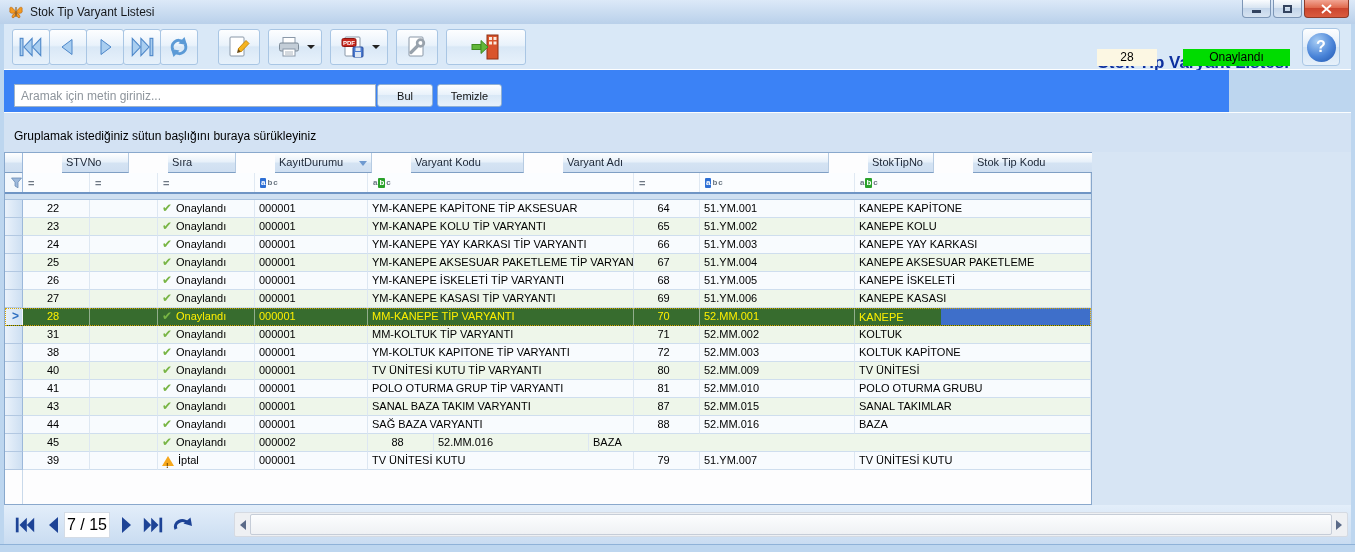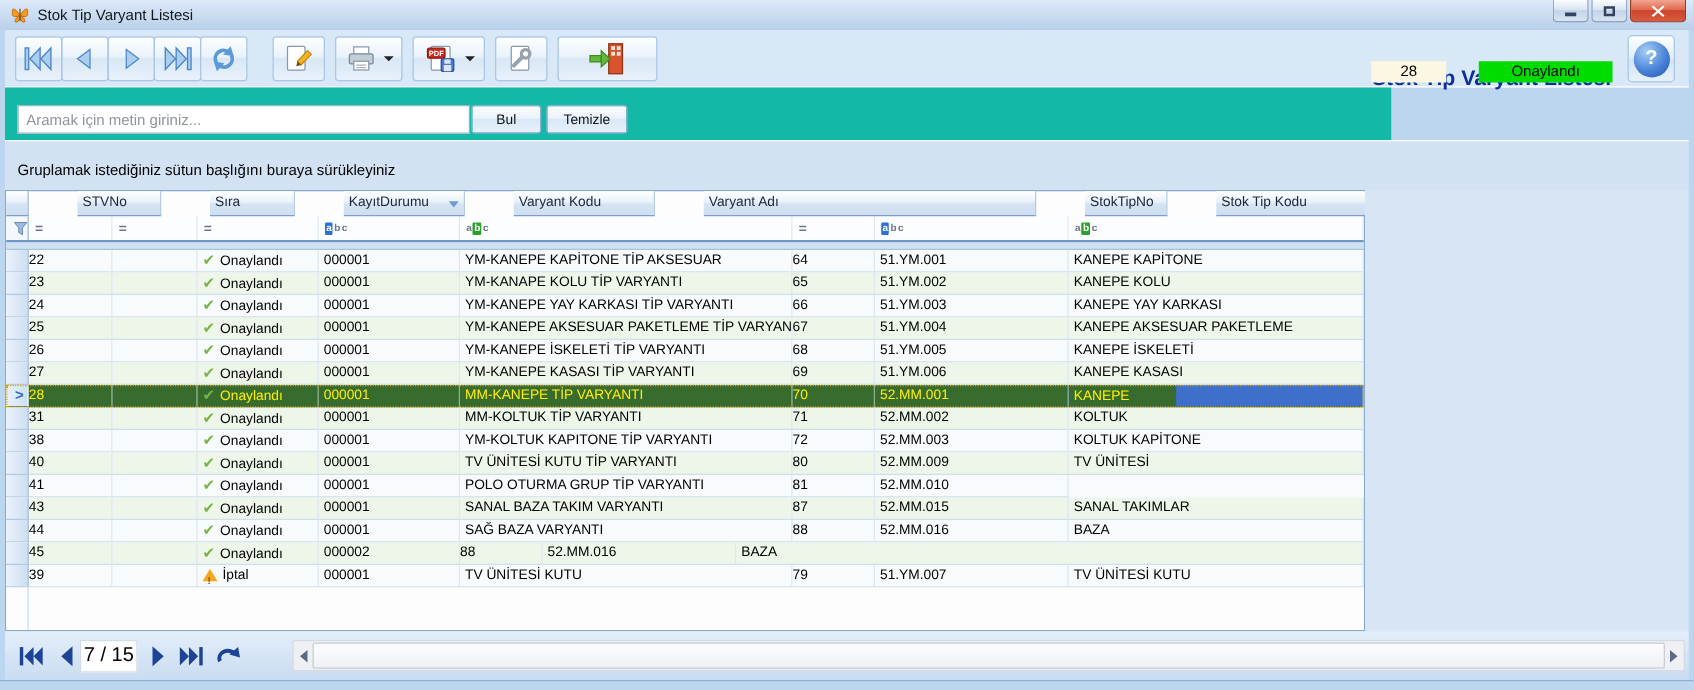--- a/index.html
+++ b/index.html
@@ -17,21 +17,21 @@
           display:flex; align-items:center; justify-content:center;
           background:linear-gradient(180deg,#fafcfe,#d9e5f2 45%,#c3d5ea 50%,#d8e4f2); }
   .wbtn.min, .wbtn.max { width:29px; }
   .wbtn.close { width:45px; background:linear-gradient(180deg,#f2a593,#e06a4e 45%,#cc452e 50%,#d95b3e); border-color:#8e3a28; }
   .glyph-min { width:9px; height:3px; background:#33435f; margin-top:6px; }
   .glyph-max { width:9px; height:8px; border:2px solid #33435f; }
 
   
   .toolbar-band { position:absolute; left:4px; top:24px; width:1347px; height:46px;
                   background:#d9e8f7; border-bottom:1px solid #fdfeff; }
-  .search-band  { position:absolute; left:4px; top:70px; width:1109px; height:42px; background:#14b8a6; }
+  .search-band  { position:absolute; left:4px; top:70px; width:1225px; height:42px; background:#3b82f6; }
   .group-band   { position:absolute; left:4px; top:112px; width:1347px; height:40px;
                   background:#d3e2f3; border-top:1px solid #fbfdfe; }
   .group-hint   { position:absolute; left:10px; top:16px; font-size:12px; color:#000000; }
 
   
   .tbtn { position:absolute; top:5px; height:36px; border:1px solid #a9c6e4; border-radius:3px;
           background:linear-gradient(180deg,#fdfeff,#e9f2fb 45%,#d9e8f6 50%,#e7f1fb);
           display:flex; align-items:center; justify-content:center; }
   .caret { width:0; height:0; border-left:4px solid transparent; border-right:4px solid transparent;
            border-top:4px solid #222; margin-left:5px; }
@@ -81,21 +81,21 @@
   .abc i.hl-blue  { background:#2e6fd4; color:#fff; padding:0 1px; border-radius:1px; }
   .abc i.hl-green { background:#2aa12a; color:#fff; padding:0 1px; border-radius:1px; }
 
   .spacer { flex:0 0 6px; background:#cfe0f1; border-bottom:1px solid #a9c2de; }
 
   .gbody { display:flex; flex-direction:column; }
   .grow { display:flex; height:18px; flex:0 0 18px; background:#f8fbfe; }
   .grow.alt { background:#eef6ea; }
   .gcell { border-right:1px solid #dde7f2; border-bottom:1px solid #cfdeee; line-height:17px;
            padding-left:4px; white-space:nowrap; overflow:hidden; color:#000; }
-  .gcell.num { text-align:left; padding-right:6px; padding-left:0; }
+  .gcell.num { text-align:center; padding-right:6px; padding-left:0; }
 
   .c0 { width:18px; flex:0 0 18px; }
   .c1 { width:67px; flex:0 0 67px; }
   .c2 { width:68px; flex:0 0 68px; }
   .c3 { width:97px; flex:0 0 97px; }
   .c4 { width:113px; flex:0 0 113px; }
   .c5 { width:266px; flex:0 0 266px; }
   .c6 { width:66px; flex:0 0 66px; }
   .c7 { width:155px; flex:0 0 155px; }
   .c8 { flex:1 1 auto; }
@@ -459,20 +459,21 @@
         </div>
         <div class="grow">
           <div class="gcell ind c0"></div>
           <div class="gcell c1 num">41</div>
           <div class="gcell c2"></div>
           <div class="gcell c3"><span class="ic-check"></span><span>Onaylandı</span></div>
           <div class="gcell c4">000001</div>
           <div class="gcell c5">POLO OTURMA GRUP TİP VARYANTI</div>
           <div class="gcell c6 num">81</div>
           <div class="gcell c7">52.MM.010</div>
+          <div class="gcell c8">POLO OTURMA GRUBU</div>
         </div>
         <div class="grow alt">
           <div class="gcell ind c0"></div>
           <div class="gcell c1 num">43</div>
           <div class="gcell c2"></div>
           <div class="gcell c3"><span class="ic-check"></span><span>Onaylandı</span></div>
           <div class="gcell c4">000001</div>
           <div class="gcell c5">SANAL BAZA TAKIM VARYANTI</div>
           <div class="gcell c6 num">87</div>
           <div class="gcell c7">52.MM.015</div>

